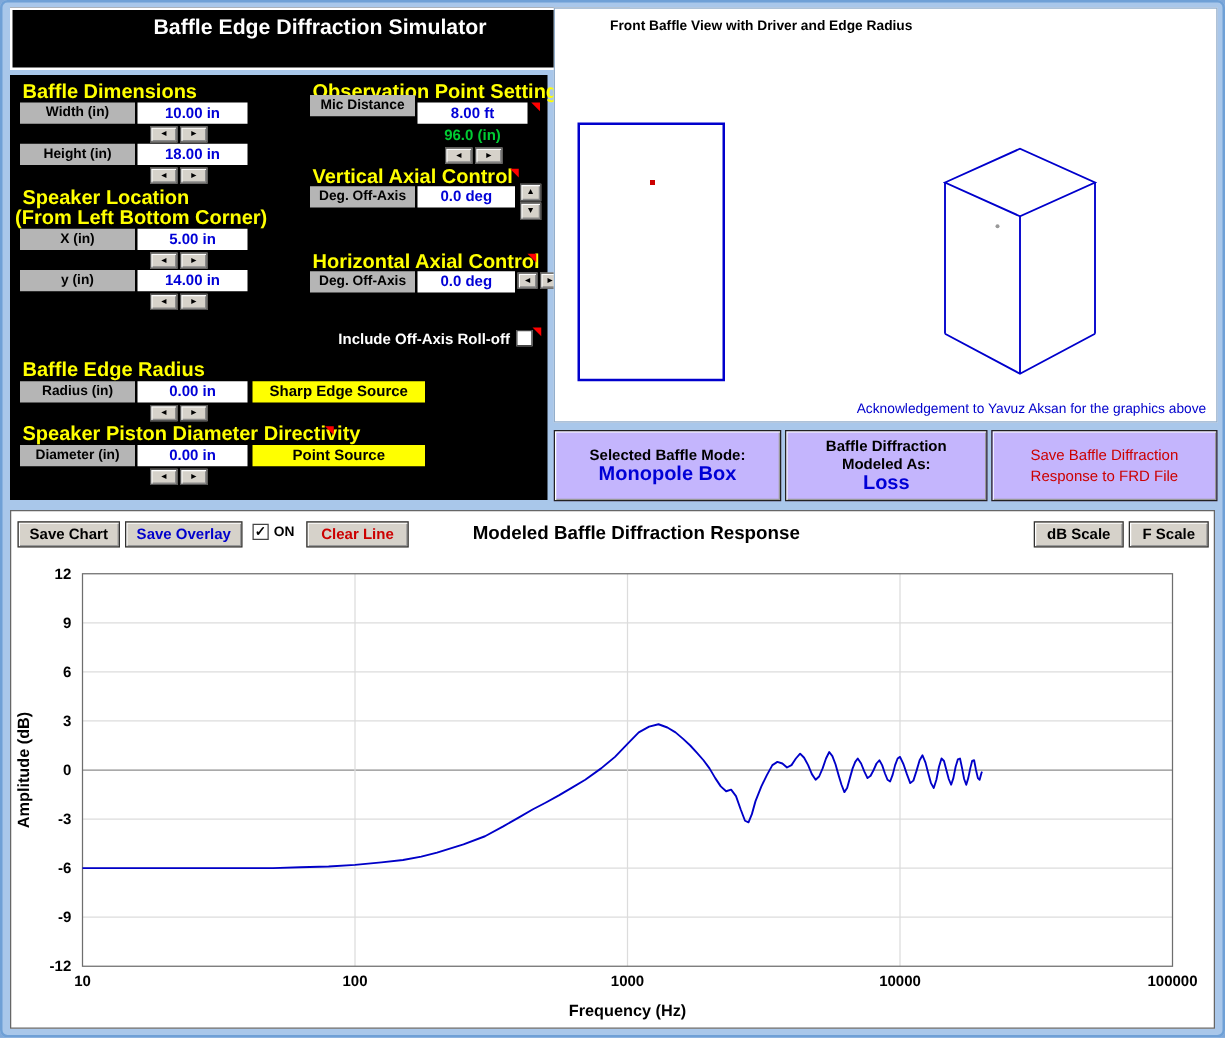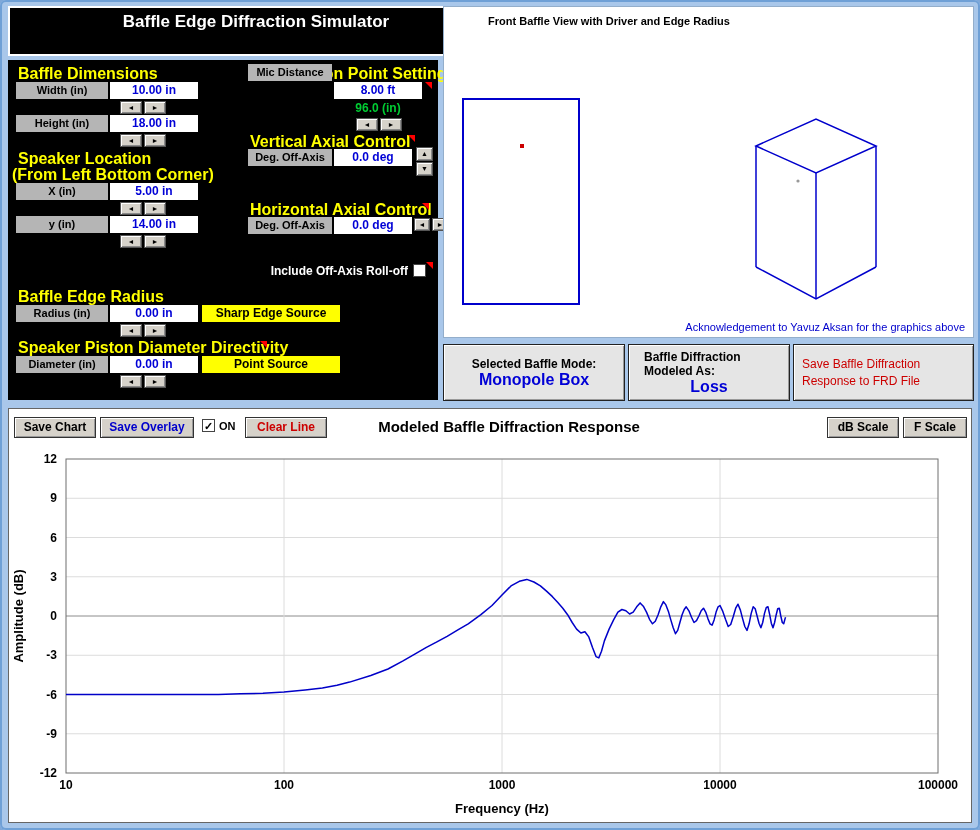--- a/index.html
+++ b/index.html
@@ -26,21 +26,21 @@
 
   .cmark{position:absolute;width:0;height:0;border-top:7px solid #FF0000;border-left:7px solid transparent;}
   .cb{position:absolute;width:13px;height:13px;background:#fff;border:1px solid #444;font-size:11px;line-height:12px;text-align:center;font-weight:bold;color:#000;cursor:pointer;}
 
   .graphics-panel{position:absolute;left:443px;top:6px;width:531px;height:332px;background:#fff;border:1px solid #93AECB;}
   .gcap{position:absolute;font-size:11px;font-weight:bold;color:#000;text-align:center;}
   .baffle-rect{position:absolute;left:18px;top:91px;width:118px;height:207px;border:2px solid #0000CC;background:#fff;}
   .driver-dot{position:absolute;left:56px;top:44px;width:4px;height:4px;background:#CC0000;}
   .ack{position:absolute;right:8px;top:314px;color:#0000CC;font-size:11px;}
 
-  .statusp{position:absolute;top:344px;height:57px;background:#e5e5e5;border:1px solid #222;display:flex;flex-direction:column;align-items:center;justify-content:center;box-shadow:inset 1px 1px 0 #fff,inset -1px -1px 0 #999;}
+  .statusp{position:absolute;top:344px;height:57px;background:#c4b5fd;border:1px solid #222;display:flex;flex-direction:column;align-items:center;justify-content:center;text-align:center;box-shadow:inset 1px 1px 0 #fff,inset -1px -1px 0 #999;}
   .statusp .l1{font-size:12px;font-weight:bold;color:#000;}
   .statusp .l2{font-size:16px;font-weight:bold;color:#0000D6;}
   .savefrd{color:#CC0000;font-weight:normal;font-size:12px;line-height:1.35;padding:0 8px;cursor:pointer;}
 
   .chart-panel{position:absolute;left:8px;top:408px;width:964px;height:415px;background:#fff;border:1px solid #666;}
   .btn{position:absolute;background:#D6D2CA;border:1px solid #333;box-shadow:inset 1px 1px 0 #fff,inset -1px -1px 0 #999;font-weight:bold;font-size:12px;text-align:center;cursor:pointer;font-family:inherit;height:21px;line-height:19px;padding:0;}
   .btn.blue{color:#0000CC;}
   .btn.red{color:#CC0000;}
   .chart-title{position:absolute;left:290px;top:9px;width:420px;text-align:center;font-size:15px;font-weight:bold;color:#000;}
   .on-wrap{position:absolute;left:193px;top:10px;display:flex;align-items:center;gap:4px;}
@@ -108,21 +108,21 @@
     <div class="cmark" style="left:252px;top:281px"></div>
     <div class="lbl" style="left:8px;top:296px;width:92px">Diameter (in)</div>
     <div class="val" style="left:102px;top:296px;width:88px">0.00 in</div>
     <div class="ybox" style="left:194px;top:296px;width:138px">Point Source</div>
     <div class="spin" style="left:112px;top:315px">
       <button class="sbtn"><span>◄</span></button>
       <button class="sbtn"><span>►</span></button>
     </div>
 
     <div class="yh" style="left:242px;top:5px">Observation Point Settings</div>
-    <div class="lbl" style="left:240px;top:4px;width:84px">Mic Distance</div>
+    <div class="lbl" style="left:240px;top:16px;width:84px">Mic Distance</div>
     <div class="val" style="left:326px;top:22px;width:88px">8.00 ft</div>
     <div class="cmark" style="left:417px;top:22px"></div>
     <div class="green" style="left:326px;top:41px;width:88px">96.0 (in)</div>
     <div class="spin" style="left:348px;top:58px">
       <button class="sbtn"><span>◄</span></button>
       <button class="sbtn"><span>►</span></button>
     </div>
 
     <div class="yh" style="left:242px;top:73px">Vertical Axial Control</div>
     <div class="cmark" style="left:400px;top:75px"></div>

